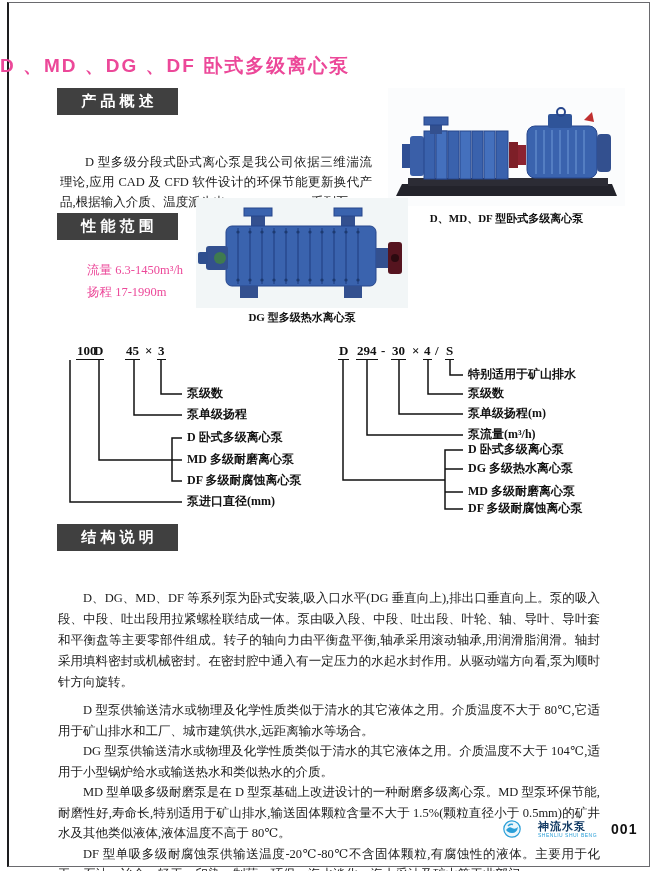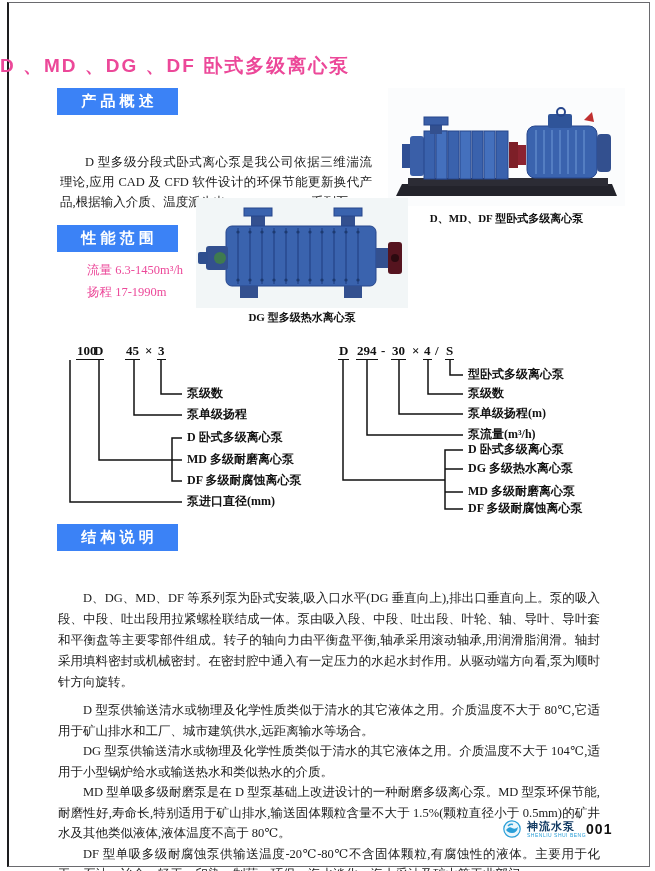--- a/index.html
+++ b/index.html
@@ -3,42 +3,42 @@
 <meta charset="utf-8">
 <style>
   html,body{margin:0;padding:0;background:#ffffff;}
   .stage{position:relative;width:655px;height:871px;background:#fff;overflow:hidden;
          font-family:"Liberation Serif","DejaVu Serif",serif;color:#1a1a1a;}
   .frame{position:absolute;left:7px;top:2px;right:5px;bottom:4px;
          border:1px solid #6a6a6e;border-left:2px solid #1d1d1f;pointer-events:none;}
   .doc-title{position:absolute;left:0;top:53px;width:100%;text-align:left;
              font-family:"Liberation Sans","DejaVu Sans",sans-serif;
              font-weight:bold;font-size:19px;letter-spacing:2px;color:#ec4899;}
-  .sec-head{position:absolute;left:57px;width:121px;height:27px;background:#3b82f6;
+  .sec-head{position:absolute;left:57px;width:121px;height:27px;background:#404040;
             color:#fff;font-family:"Liberation Sans","DejaVu Sans",sans-serif;
             font-weight:bold;font-size:15px;display:flex;align-items:center;justify-content:center;}
   .body-text{font-size:12.5px;line-height:20px;text-align:justify;margin-top:32px;}
   .body-text p{margin:0;text-indent:2em;}
   .caption{position:absolute;text-align:center;font-weight:bold;font-size:11px;color:#111;}
   .perf-line{font-size:12.5px;line-height:22px;color:#ec4899;}
   
   .diagram{position:absolute;}
   .tok{position:absolute;top:0;font-size:13px;font-weight:bold;color:#111;
        padding:0 1px 1px 1px;border-bottom:1.5px solid #111;line-height:14px;}
   .tok.nl{border-bottom:none;}
   .dlabel{position:absolute;font-size:12px;font-weight:600;color:#111;white-space:nowrap;line-height:13px;}
   .dlines{position:absolute;left:0;top:0;}
   .dlines polyline,.dlines path{fill:none;stroke:#111;stroke-width:1.5;}
   
   .footer{position:absolute;left:503px;top:820px;display:flex;align-items:center;}
-  .logo-txt{margin-left:6px;}
+  .logo-txt{margin-left:17px;}
   .logo-cn{font-size:11px;font-weight:bold;color:#123a63;line-height:11px;letter-spacing:1px;}
   .logo-en{font-size:5px;color:#2a9fd8;line-height:6px;letter-spacing:.5px;
            font-family:"Liberation Sans",sans-serif;}
-  .page-num{font-family:"Liberation Sans","DejaVu Sans",sans-serif;
+  .page-num{margin-left:14px;font-family:"Liberation Sans","DejaVu Sans",sans-serif;
             font-weight:bold;font-size:14px;color:#111;letter-spacing:1px;}
 </style>
 </head>
 <body>
 
 <div class="stage">
   <div class="frame"></div>
 
   <div class="doc-title">D 、MD 、DG 、DF 卧式多级离心泵</div>
 
@@ -82,21 +82,21 @@
         <line x1="188" y1="42" x2="188" y2="86"></line>
       <line x1="196" y1="42" x2="196" y2="86"></line>
     </g>
     <rect x="160" y="26" width="24" height="14" rx="2" fill="#2f5499"></rect>
     <circle cx="173" cy="24" r="4" fill="none" stroke="#27468c" stroke-width="2"></circle>
     <polygon points="196,32 204,24 206,34" fill="#c03030"></polygon>
     <rect x="209" y="46" width="14" height="38" rx="4" fill="#33508f"></rect>
   </svg>
   <div class="caption" style="left:388px;top:211px;width:237px;">D、MD、DF 型卧式多级离心泵</div>
 
-  <div class="sec-head" style="top:225px">性 能 范 围</div>
+  <div class="sec-head" style="top:213px">性 能 范 围</div>
   <div style="position:absolute;left:87px;top:259px;">
     <div class="perf-line">流量 6.3-1450m³/h</div>
     <div class="perf-line">扬程 17-1990m</div>
   </div>
 
   <svg style="position:absolute;left:196px;top:198px;" width="212" height="110" viewBox="0 0 212 110">
     <rect x="0" y="0" width="212" height="110" fill="#f2f6f7"></rect>
 
     <rect x="55" y="17" width="14" height="14" fill="#33508f"></rect>
     <rect x="48" y="10" width="28" height="8" fill="#3a63ae" stroke="#27468c" stroke-width="1"></rect>
@@ -188,21 +188,21 @@
       <path d="M115,125 H133 M115,148 H133"></path>
     </svg>
     <span class="tok" style="left:8px">D</span>
     <span class="tok" style="left:26px">294</span>
     <span class="tok nl" style="left:50px">-</span>
     <span class="tok" style="left:61px">30</span>
     <span class="tok nl" style="left:81px">×</span>
     <span class="tok" style="left:93px">4</span>
     <span class="tok nl" style="left:104px">/</span>
     <span class="tok" style="left:115px">S</span>
-    <span class="dlabel" style="left:138px;top:24px">型卧式多级离心泵</span>
+    <span class="dlabel" style="left:138px;top:24px">特别适用于矿山排水</span>
     <span class="dlabel" style="left:138px;top:43px">泵级数</span>
     <span class="dlabel" style="left:138px;top:63px">泵单级扬程(m)</span>
     <span class="dlabel" style="left:138px;top:84px">泵流量(m³/h)</span>
     <span class="dlabel" style="left:138px;top:99px">D 卧式多级离心泵</span>
     <span class="dlabel" style="left:138px;top:118px">DG 多级热水离心泵</span>
     <span class="dlabel" style="left:138px;top:141px">MD 多级耐磨离心泵</span>
     <span class="dlabel" style="left:138px;top:158px">DF 多级耐腐蚀离心泵</span>
   </div>
 
   <div class="sec-head" style="top:524px">结 构 说 明</div>

